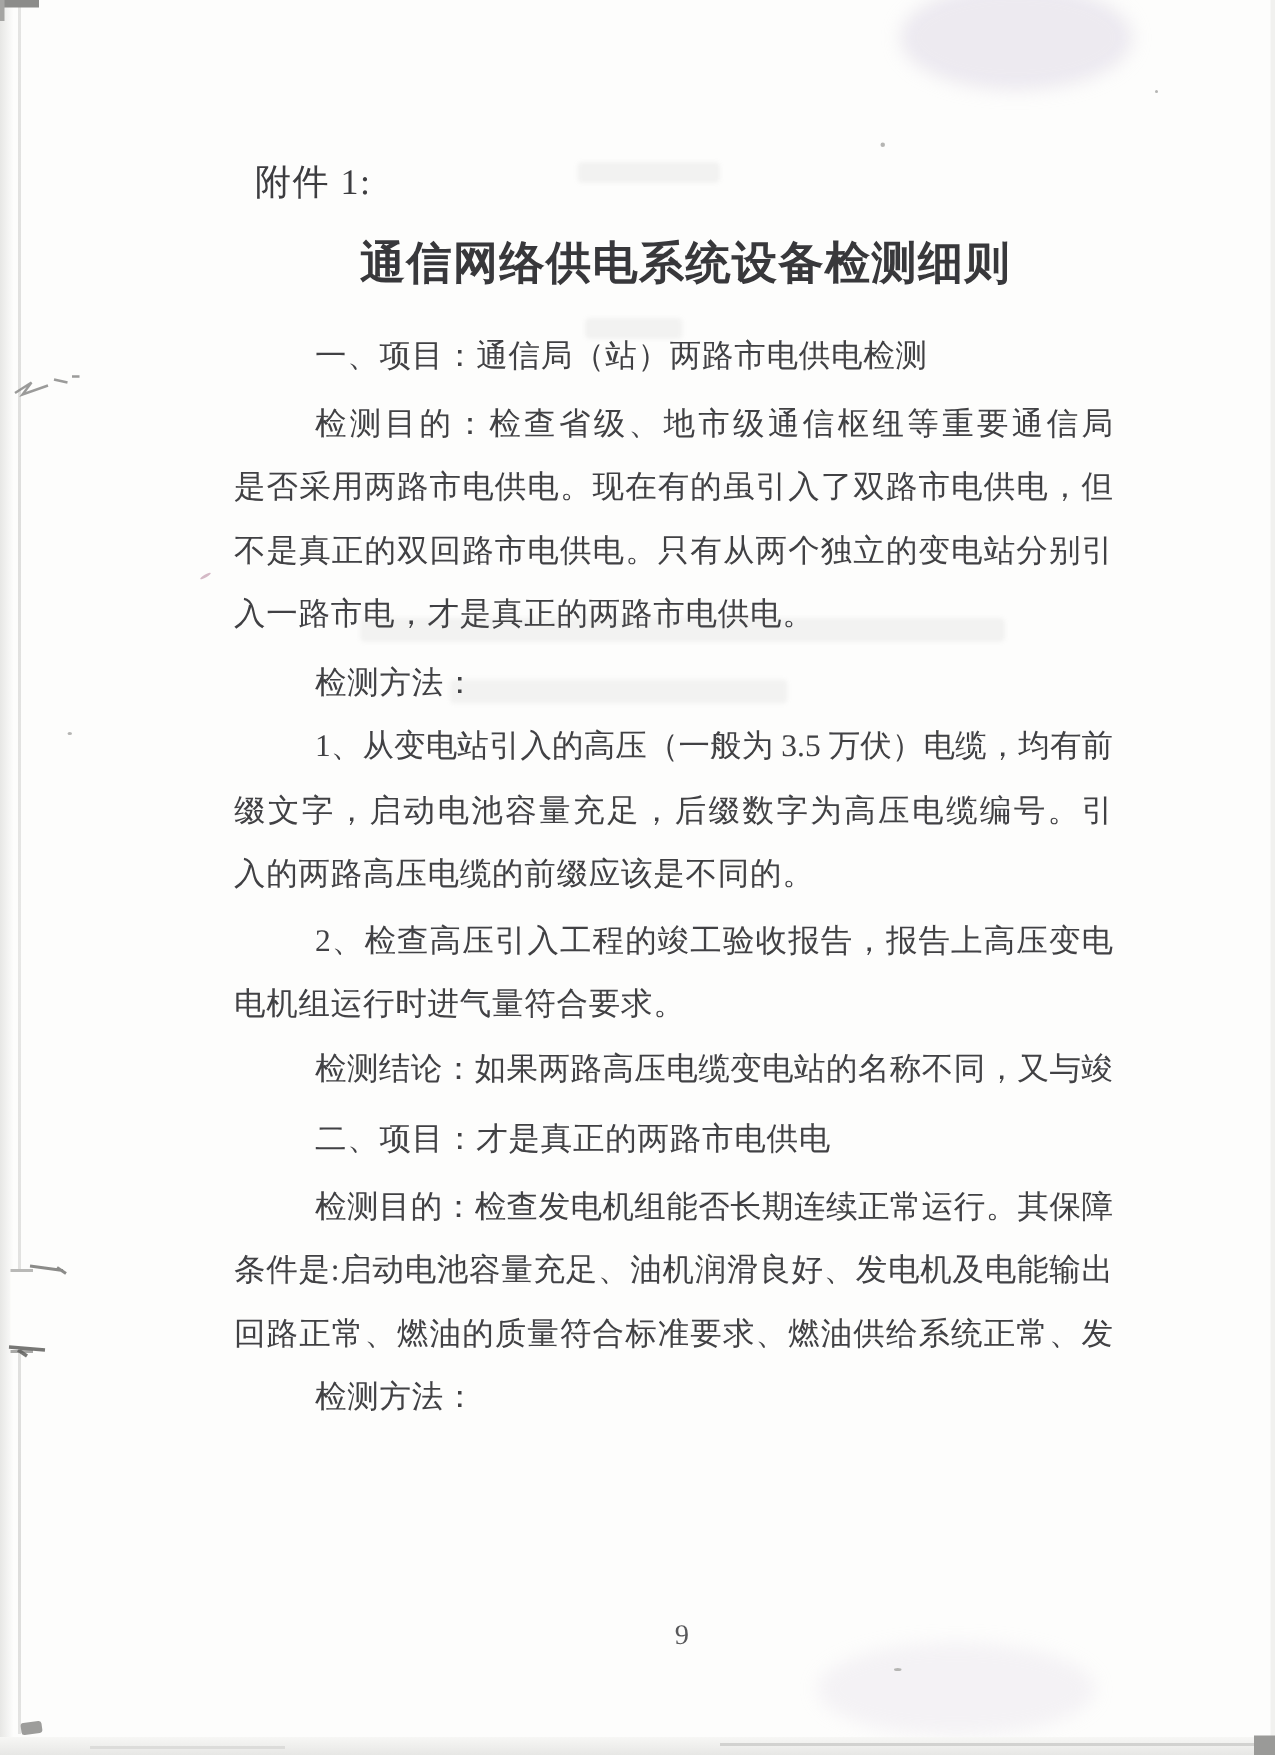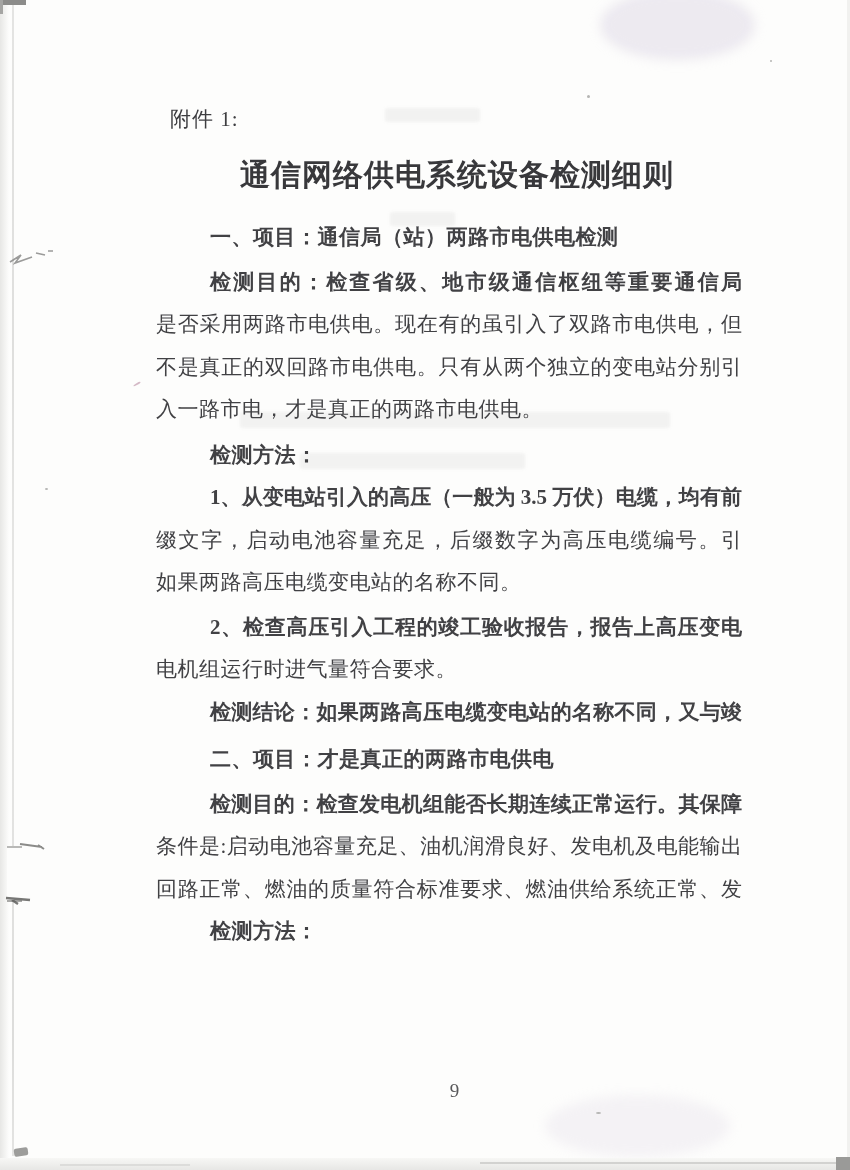--- a/index.html
+++ b/index.html
@@ -7,35 +7,35 @@
     width:850px;height:1170px;position:relative;overflow:hidden;
     background:#fdfdfc;
     font-family:"Liberation Serif", serif;
     color:#3f3f42;
   }
   
   .page{position:absolute;inset:0;}
   
   .attachment{
     position:absolute;left:170px;top:105px;
-    font-size:21px;letter-spacing:1px;color:#3d3d40;
+    font-size:24px;letter-spacing:1px;color:#3d3d40;
   }
   .doc-title{
     position:absolute;left:0;right:0;top:155px;margin:0;
     text-align:center;transform:translateX(32px);
     font-size:30px;font-weight:600;letter-spacing:1px;color:#38383b;
   }
   .textblock{
     position:absolute;left:156px;top:216px;width:586px;
     font-size:21px;line-height:42.5px;letter-spacing:.5px;color:#414144;
   }
   .para{margin:0;}
   .mt2{margin-top:2px;} .mt3{margin-top:3px;} .mt5{margin-top:5px;}
   .ln{height:42.5px;overflow:hidden;}
-  .ind{text-indent:54px;font-weight:bold;}
+  .ind{text-indent:54px;}
   .jst{text-align:justify;text-align-last:justify;text-justify:inter-character;letter-spacing:0;}
   .page-number{
     position:absolute;left:0;right:0;top:1080px;text-align:center;
     transform:translateX(30px);font-size:19px;color:#58585a;letter-spacing:1px;
   }
   
   .edge-left{position:absolute;left:0;top:0;width:9px;height:100%;
     background:linear-gradient(90deg,#e7e7e5,rgba(231,231,229,0));}
   .edge-right{position:absolute;right:0;top:0;width:3px;height:100%;background:#f1f1ef;}
   .seam{position:absolute;left:12px;top:0;width:2px;height:1156px;opacity:.55;
@@ -118,21 +118,21 @@
       <div class="ln">入一路市电，才是真正的两路市电供电。</div>
     </div>
 
     <div class="para mt3">
       <div class="ln ind">检测方法：</div>
     </div>
 
     <div class="para">
       <div class="ln ind jst">1、从变电站引入的高压（一般为 3.5 万伏）电缆，均有前</div>
       <div class="ln jst">缀文字，启动电池容量充足，后缀数字为高压电缆编号。引</div>
-      <div class="ln">如果两路高压电缆变电站的名称不同。</div>
+      <div class="ln">入的两路高压电缆的前缀应该是不同的。</div>
     </div>
 
     <div class="para mt2">
       <div class="ln ind jst">2、检查高压引入工程的竣工验收报告，报告上高压变电站</div>
       <div class="ln">电机组运行时进气量符合要求。</div>
     </div>
 
     <div class="para">
       <div class="ln ind jst">检测结论：如果两路高压电缆变电站的名称不同，又与竣</div>
     </div>

